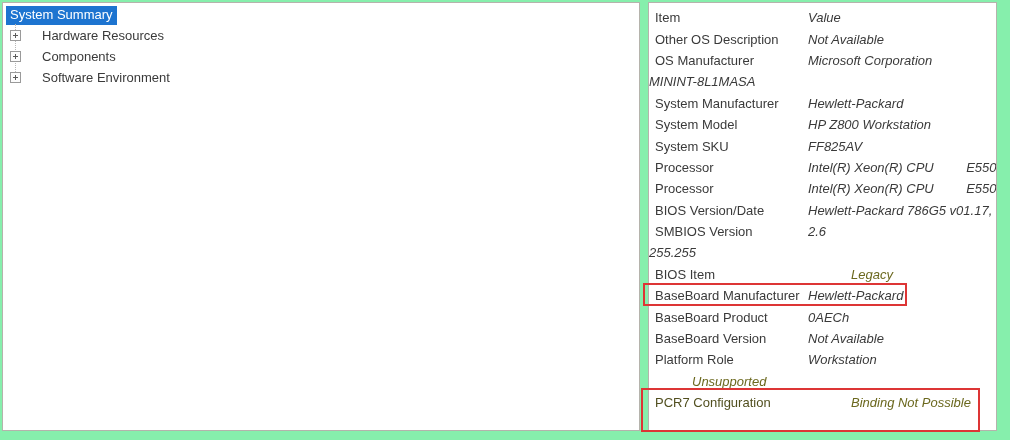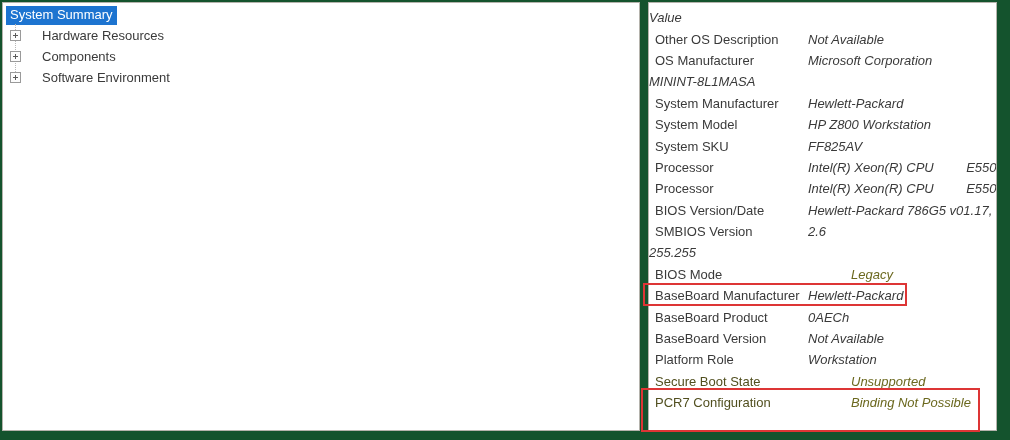--- a/index.html
+++ b/index.html
@@ -1,20 +1,20 @@
 <!DOCTYPE html>
 <html><head>
 <meta charset="utf-8">
 <style>
   html, body { margin: 0; padding: 0; background: #ffffff; }
   #screen {
     position: relative;
     width: 1010px;
     height: 440px;
-    background: #14532d;
+    background: #86efac;
     font-family: "Liberation Sans", "DejaVu Sans", sans-serif;
     font-size: 13px;
     color: #3a3a3a;
     overflow: hidden;
   }
 
   
   .panel {
     position: absolute;
     top: 2px;
@@ -118,20 +118,21 @@
           <span class="tree-label">Components</span>
         </div><div class="tree-item">
           <span class="plus-box"></span>
           <span class="tree-label">Software Environment</span>
         </div></div>
   </div>
 
   <div id="list-panel" class="panel">
     <div id="list">
       <div class="lrow">
+        <div class="lcell-item">Item</div>
         <div class="lcell-value">Value</div>
       </div>
 
     <div class="lrow">
           <div class="lcell-item">Other OS Description</div>
           <div class="lcell-value">Not Available</div>
         </div>
         <div class="lrow">
           <div class="lcell-item">OS Manufacturer</div>
           <div class="lcell-value">Microsoft Corporation</div>
@@ -164,41 +165,40 @@
           <div class="lcell-value">Hewlett-Packard 786G5 v01.17, 8/</div>
         </div>
         <div class="lrow">
           <div class="lcell-item">SMBIOS Version</div>
           <div class="lcell-value">2.6</div>
         </div>
         <div class="lrow">
           <div class="lcell-value">255.255</div>
         </div>
         <div class="lrow">
-          <div class="lcell-item">BIOS Mode</div>
+          <div class="lcell-item">BIOS Item</div>
           <div class="lcell-value olive-value">Legacy</div>
         </div>
         <div class="lrow">
           <div class="lcell-item">BaseBoard Manufacturer</div>
           <div class="lcell-value">Hewlett-Packard</div>
         </div>
         <div class="lrow">
           <div class="lcell-item">BaseBoard Product</div>
           <div class="lcell-value">0AECh</div>
         </div>
         <div class="lrow">
           <div class="lcell-item">BaseBoard Version</div>
           <div class="lcell-value">Not Available</div>
         </div>
         <div class="lrow">
           <div class="lcell-item">Platform Role</div>
           <div class="lcell-value">Workstation</div>
         </div>
         <div class="lrow">
-          <div class="lcell-item olive-label">Secure Boot State</div>
           <div class="lcell-value olive-value">Unsupported</div>
         </div>
         <div class="lrow">
           <div class="lcell-item olive-label">PCR7 Configuration</div>
           <div class="lcell-value olive-value">Binding Not Possible</div>
         </div>
       </div>
   </div>
 
   <div id="red-box-bios" class="red-box"></div>

